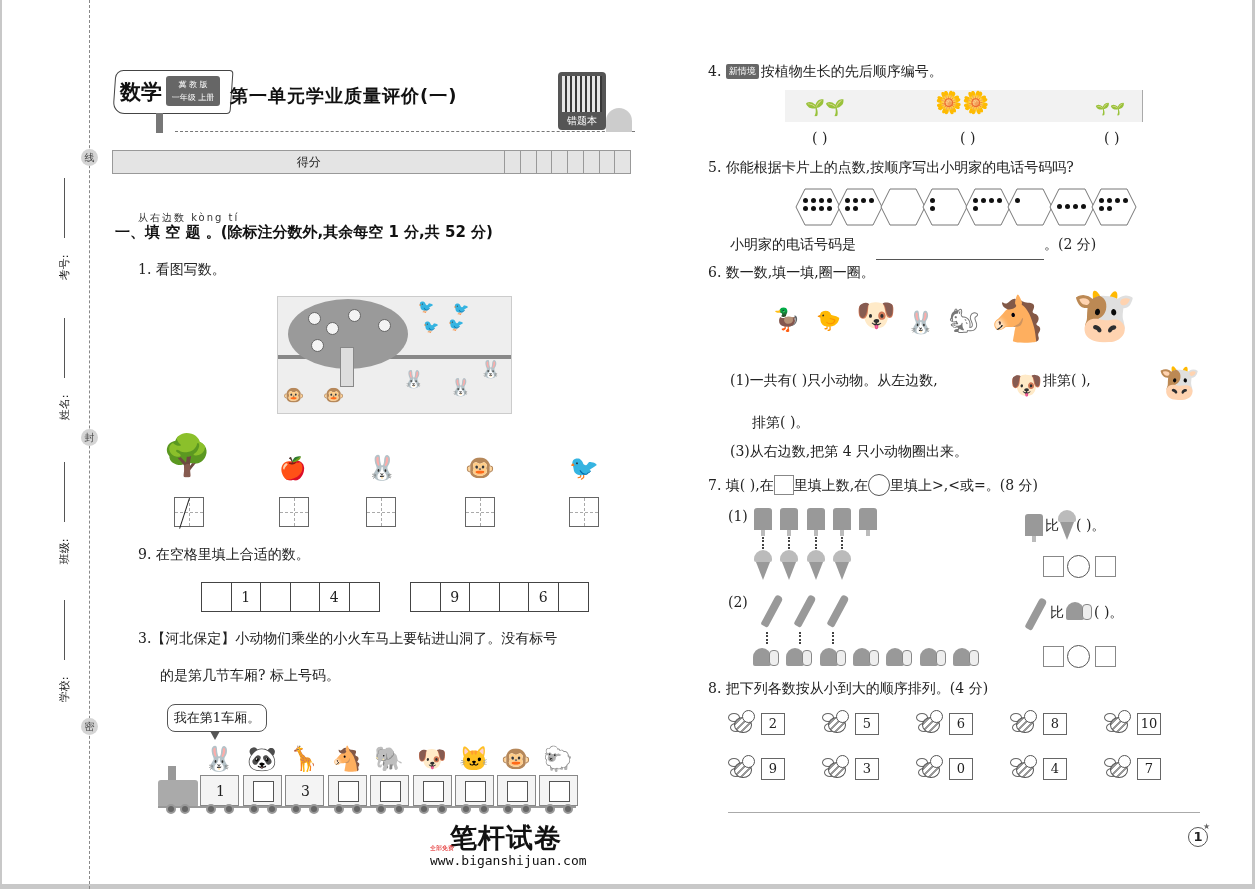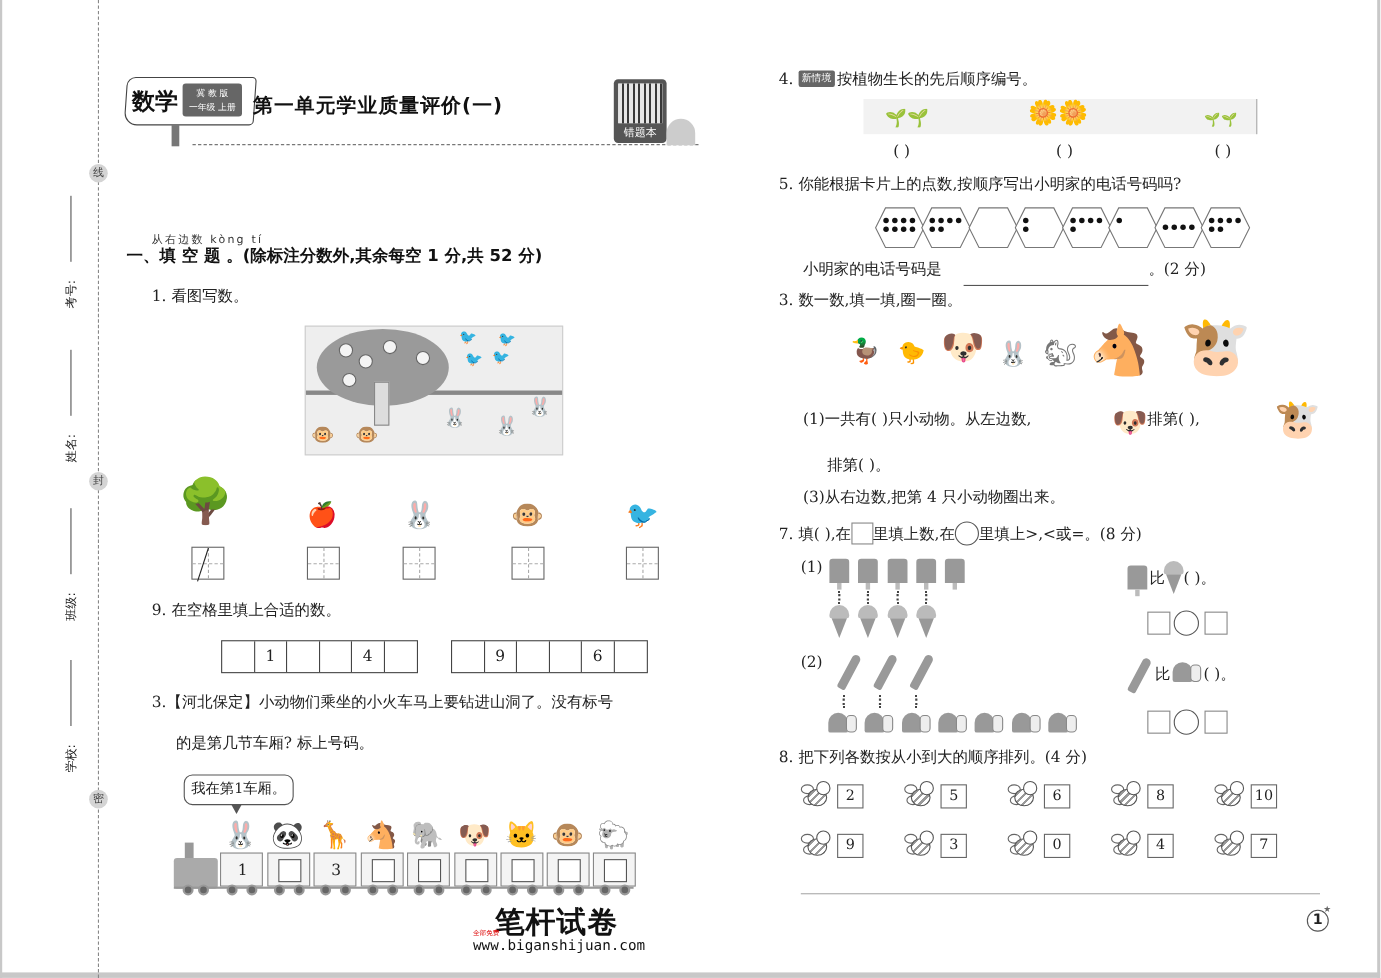--- a/index.html
+++ b/index.html
@@ -147,20 +147,31 @@
 <div class="title">第一单元学业质量评价(一)</div>
 <div class="title-dash"></div>
 <div class="qr">
   <div class="qr-inner"></div>
   <div class="qr-label">错题本</div>
 </div>
 <div class="hill"></div>
 
 <table class="score-table">
   <tbody>
+  <tr>
+    <td>得分</td>
+    <td></td>
+    <td></td>
+    <td></td>
+    <td></td>
+    <td></td>
+    <td></td>
+    <td></td>
+    <td></td>
+  </tr>
 </tbody>
   </table>
 
 <div class="section-pinyin">从右边数 kòng  tí</div>
 <div class="section-title">一、填  空  题 。(除标注分数外,其余每空 1 分,共 52 分)</div>
 
 <div class="q" style="left:138px; top:261px">1. 看图写数。</div>
 <div class="scene">
   <div class="scene-ground"></div>
   <div class="scene-tree-crown"></div>
@@ -384,21 +395,21 @@
       <i class="dot"></i>
       <i class="dot"></i>
       <i class="dot"></i>
     </div>
 </div>
 
 <div class="q" style="left:730px; top:236px">小明家的电话号码是</div>
 <div class="answer-line"></div>
 <div class="q" style="left:1044px; top:236px">。(2 分)</div>
 
-<div class="q" style="left:708px; top:264px">3. 数一数,填一填,圈一圈。</div>
+<div class="q" style="left:708px; top:264px">6. 数一数,填一填,圈一圈。</div>
 <div class="animal" style="left:774px; top:298px; width:26px; height:34px; font-size:22px">🦆</div>
 <div class="animal" style="left:818px; top:300px; width:22px; height:32px; font-size:20px">🐤</div>
 <div class="animal" style="left:856px; top:292px; width:40px; height:42px; font-size:32px">🐶</div>
 <div class="animal" style="left:908px; top:295px; width:26px; height:40px; font-size:22px">🐰</div>
 <div class="animal" style="left:950px; top:295px; width:28px; height:40px; font-size:24px">🐿</div>
 <div class="animal" style="left:993px; top:285px; width:50px; height:60px; font-size:44px">🐴</div>
 <div class="animal" style="left:1060px; top:282px; width:90px; height:64px; font-size:52px">🐮</div>
 
 <div class="q" style="left:730px; top:372px">(1)一共有(      )只小动物。从左边数,</div>
 <div class="animal" style="left:1012px; top:360px; width:30px; height:40px; font-size:26px">🐶</div>

